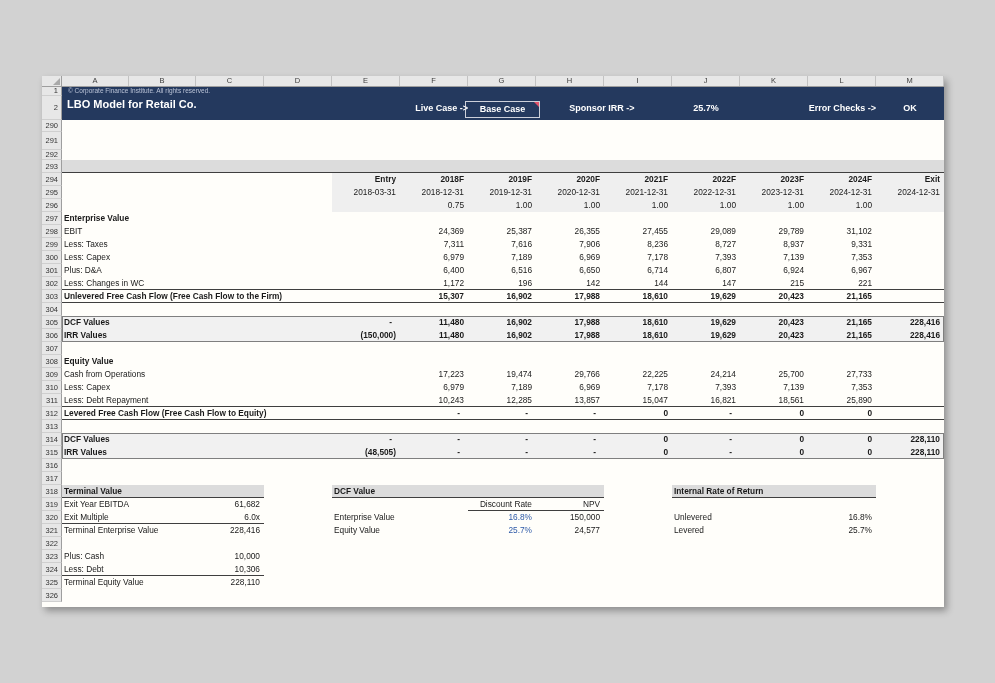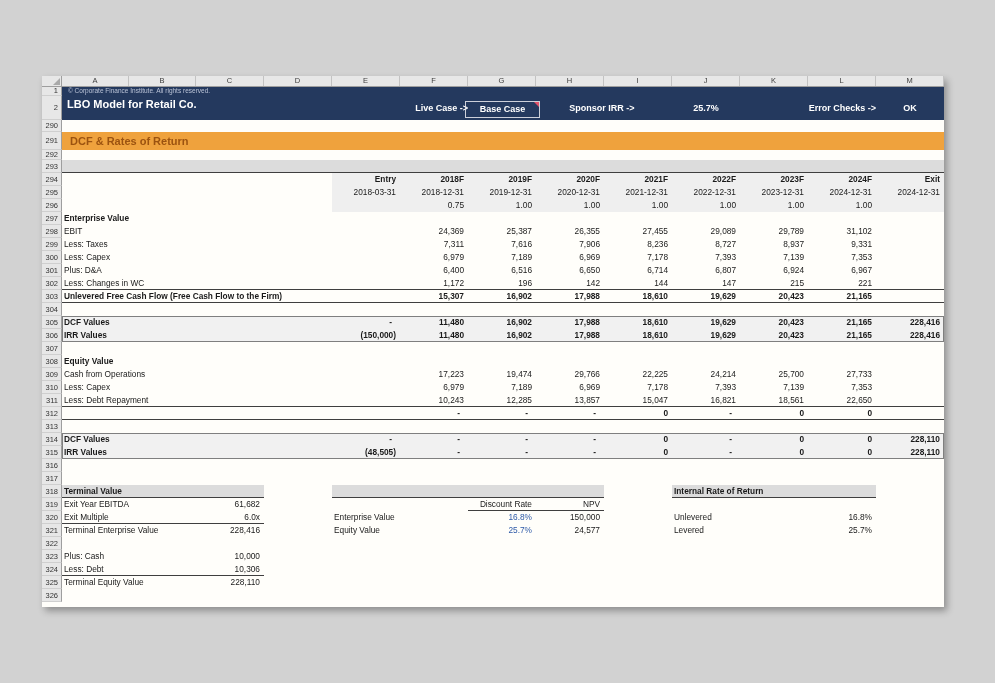--- a/index.html
+++ b/index.html
@@ -188,23 +188,24 @@
       <div class="cell r" style="left: 766px; top: 305px; width: 68px; height: 13px; line-height: 13px;">7,353</div>
       <div class="rn" style="top: 318px; height: 13px; line-height: 13px;">311</div>
       <div class="rule" style="left: 20px; top: 318px; width: 882px; height: 13px; border-bottom: 1px solid rgb(63, 63, 63);"></div>
       <div class="cell" style="left: 20px; top: 318px; width: 134px; height: 13px; line-height: 13px;">Less: Debt Repayment</div>
       <div class="cell r" style="left: 358px; top: 318px; width: 68px; height: 13px; line-height: 13px;">10,243</div>
       <div class="cell r" style="left: 426px; top: 318px; width: 68px; height: 13px; line-height: 13px;">12,285</div>
       <div class="cell r" style="left: 494px; top: 318px; width: 68px; height: 13px; line-height: 13px;">13,857</div>
       <div class="cell r" style="left: 562px; top: 318px; width: 68px; height: 13px; line-height: 13px;">15,047</div>
       <div class="cell r" style="left: 630px; top: 318px; width: 68px; height: 13px; line-height: 13px;">16,821</div>
       <div class="cell r" style="left: 698px; top: 318px; width: 68px; height: 13px; line-height: 13px;">18,561</div>
-      <div class="cell r" style="left: 766px; top: 318px; width: 68px; height: 13px; line-height: 13px;">22,650</div>
+      <div class="cell r" style="left: 766px; top: 318px; width: 68px; height: 13px; line-height: 13px;">25,890</div>
       <div class="rn" style="top: 331px; height: 13px; line-height: 13px;">312</div>
       <div class="rule" style="left: 20px; top: 331px; width: 882px; height: 13px; border-bottom: 1px solid rgb(63, 63, 63);"></div>
+      <div class="cell b" style="left: 20px; top: 331px; width: 270px; height: 13px; line-height: 13px;">Levered Free Cash Flow (Free Cash Flow to Equity)</div>
       <div class="cell r b d" style="left: 358px; top: 331px; width: 68px; height: 13px; line-height: 13px;">-</div>
       <div class="cell r b d" style="left: 426px; top: 331px; width: 68px; height: 13px; line-height: 13px;">-</div>
       <div class="cell r b d" style="left: 494px; top: 331px; width: 68px; height: 13px; line-height: 13px;">-</div>
       <div class="cell r b" style="left: 562px; top: 331px; width: 68px; height: 13px; line-height: 13px;">0</div>
       <div class="cell r b d" style="left: 630px; top: 331px; width: 68px; height: 13px; line-height: 13px;">-</div>
       <div class="cell r b" style="left: 698px; top: 331px; width: 68px; height: 13px; line-height: 13px;">0</div>
       <div class="cell r b" style="left: 766px; top: 331px; width: 68px; height: 13px; line-height: 13px;">0</div>
       <div class="rn" style="top: 344px; height: 13px; line-height: 13px;">313</div>
       <div class="rn" style="top: 357px; height: 13px; line-height: 13px;">314</div>
       <div class="fill" style="left: 20px; top: 357px; width: 882px; height: 13px; background: rgb(241, 241, 241);"></div>
@@ -235,20 +236,21 @@
       <div class="rn" style="top: 383px; height: 13px; line-height: 13px;">316</div>
       <div class="rn" style="top: 396px; height: 13px; line-height: 13px;">317</div>
       <div class="rn" style="top: 409px; height: 13px; line-height: 13px;">318</div>
       <div class="fill" style="left: 20px; top: 409px; width: 202px; height: 13px; background: rgb(220, 220, 220);"></div>
       <div class="fill" style="left: 290px; top: 409px; width: 272px; height: 13px; background: rgb(220, 220, 220);"></div>
       <div class="fill" style="left: 630px; top: 409px; width: 204px; height: 13px; background: rgb(220, 220, 220);"></div>
       <div class="rule" style="left: 20px; top: 409px; width: 202px; height: 13px; border-bottom: 1px solid rgb(63, 63, 63);"></div>
       <div class="rule" style="left: 290px; top: 409px; width: 272px; height: 13px; border-bottom: 1px solid rgb(63, 63, 63);"></div>
       <div class="rule" style="left: 630px; top: 409px; width: 204px; height: 13px; border-bottom: 1px solid rgb(63, 63, 63);"></div>
       <div class="cell b" style="left: 20px; top: 409px; width: 202px; height: 13px; line-height: 13px;">Terminal Value</div>
+      <div class="cell b" style="left: 290px; top: 409px; width: 272px; height: 13px; line-height: 13px;">DCF Value</div>
       <div class="cell b" style="left: 630px; top: 409px; width: 204px; height: 13px; line-height: 13px;">Internal Rate of Return</div>
       <div class="rn" style="top: 422px; height: 13px; line-height: 13px;">319</div>
       <div class="rule" style="left: 426px; top: 422px; width: 136px; height: 13px; border-bottom: 1px solid rgb(63, 63, 63);"></div>
       <div class="cell" style="left: 20px; top: 422px; width: 134px; height: 13px; line-height: 13px;">Exit Year EBITDA</div>
       <div class="cell r" style="left: 154px; top: 422px; width: 68px; height: 13px; line-height: 13px;">61,682</div>
       <div class="cell r" style="left: 426px; top: 422px; width: 68px; height: 13px; line-height: 13px;">Discount Rate</div>
       <div class="cell r" style="left: 494px; top: 422px; width: 68px; height: 13px; line-height: 13px;">NPV</div>
       <div class="rn" style="top: 435px; height: 13px; line-height: 13px;">320</div>
       <div class="rule" style="left: 20px; top: 435px; width: 202px; height: 13px; border-bottom: 1px solid rgb(63, 63, 63);"></div>
       <div class="cell" style="left: 20px; top: 435px; width: 134px; height: 13px; line-height: 13px;">Exit Multiple</div>
@@ -306,14 +308,13 @@
     <div class="casebox">
       <span>Base Case</span>
       <span class="flag"></span>
     </div>
     <div class="nvlabel sponsorlbl">Sponsor IRR -&gt;</div>
     <div class="nvlabel sponsorval">25.7%</div>
     <div class="nvlabel errlbl">Error Checks -&gt;</div>
     <div class="nvlabel errval">OK</div>
   </div>
 
-  <div id="banner">DCF &amp; Rates of Return</div>
 </div>
 
 </body></html>

